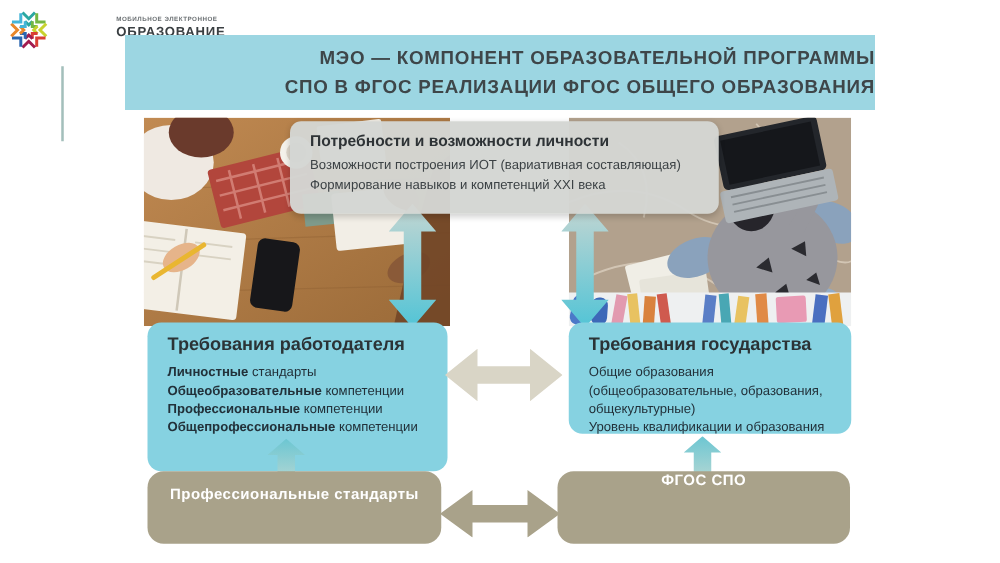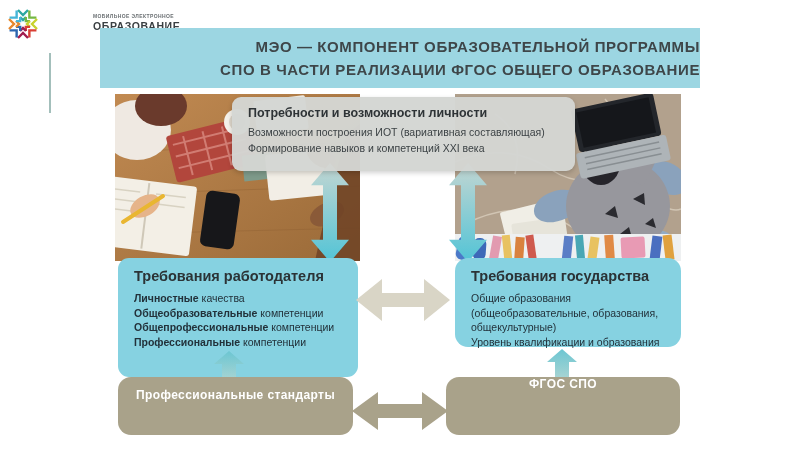--- a/index.html
+++ b/index.html
@@ -30,21 +30,21 @@
   
   .needs-box { position:absolute; left:232px; top:97px; width:343px; height:74px;
     background:rgba(212,214,211,0.97); border-radius:9px; padding:9px 14px 8px 16px;
     box-shadow:0 2px 5px rgba(0,0,0,0.18); }
   .needs-title { font-size:12.5px; font-weight:bold; color:#2e3336; margin-bottom:4px; }
   .needs-item { font-size:10.5px; color:#3c4245; line-height:1.55; }
 
   
   .req-box { position:absolute; background:#86d2e1; border-radius:11px; padding:10px 12px 8px 16px; }
   .employer-box { left:118px; top:258px; width:240px; height:119px; }
-  .state-box { left:455px; top:258px; width:226px; height:89px;border-radius:13px; }
+  .state-box { left:455px; top:258px; width:226px; height:89px; }
   .req-title { font-size:14.5px; font-weight:bold; color:#2b3336; margin-bottom:7px; }
   .req-line { font-size:10.5px; color:#22313a; line-height:1.4; }
   .req-line .b { font-weight:bold; }
 
   
   .tan-box { position:absolute; background:#a9a28a; border-radius:13px; color:#ffffff;
     font-weight:bold; font-size:12px; letter-spacing:0.4px; text-align:center; }
   .standards-box { left:118px; top:377px; width:235px; height:58px; padding-top:11px; }
   .fgos-box { left:446px; top:377px; width:234px; height:58px; display:flex; align-items:flex-start; justify-content:center; }
 
@@ -103,21 +103,21 @@
     <div class="logo-text">
       <div class="logo-line1">МОБИЛЬНОЕ ЭЛЕКТРОННОЕ</div>
       <div class="logo-line2">ОБРАЗОВАНИЕ</div>
     </div>
   </div>
 
   <div class="vline"></div>
 
   <div class="title-bar">
     <div class="title-line">МЭО — КОМПОНЕНТ ОБРАЗОВАТЕЛЬНОЙ ПРОГРАММЫ</div>
-    <div class="title-line">СПО В ЧАСТИ РЕАЛИЗАЦИИ ФГОС ОБЩЕГО ОБРАЗОВАНИЕ</div>
+    <div class="title-line">СПО В ФГОС РЕАЛИЗАЦИИ ФГОС ОБЩЕГО ОБРАЗОВАНИЯ</div>
   </div>
 
   <div class="photo photo-left">
     <svg viewBox="0 0 245 167" preserveAspectRatio="none">
       <defs>
         <linearGradient id="wood" x1="0" y1="0" x2="1" y2="1">
           <stop offset="0" stop-color="#c18a52"></stop>
             <stop offset="1" stop-color="#9a6a38"></stop>
         </linearGradient>
       </defs>
@@ -226,24 +226,24 @@
   </div>
 
   <div class="needs-box">
     <div class="needs-title">Потребности и возможности личности</div>
     <div class="needs-item">Возможности построения ИОТ (вариативная составляющая)</div>
     <div class="needs-item">Формирование навыков и компетенций XXI века</div>
   </div>
 
   <div class="req-box employer-box">
     <div class="req-title">Требования работодателя</div>
-    <div class="req-line"><span class="b">Личностные</span><span> качества</span></div>
+    <div class="req-line"><span class="b">Личностные</span><span> стандарты</span></div>
     <div class="req-line"><span class="b">Общеобразовательные</span><span> компетенции</span></div>
+    <div class="req-line"><span class="b">Профессиональные</span><span> компетенции</span></div>
     <div class="req-line"><span class="b">Общепрофессиональные</span><span> компетенции</span></div>
-    <div class="req-line"><span class="b">Профессиональные</span><span> компетенции</span></div>
   </div>
 
   <div class="arrow arrow-h-gray">
     <svg viewBox="0 0 94 42" preserveAspectRatio="none">
       <polygon points="0,21 26,0 26,14 68,14 68,0 94,21 68,42 68,28 26,28 26,42" fill="#d9d5c6"></polygon>
     </svg>
   </div>
 
   <div class="req-box state-box">
     <div class="req-title">Требования государства</div>

